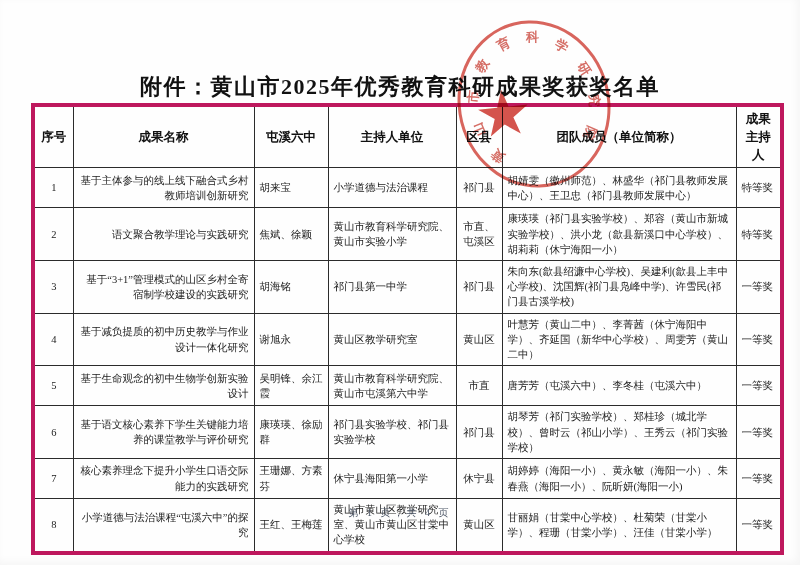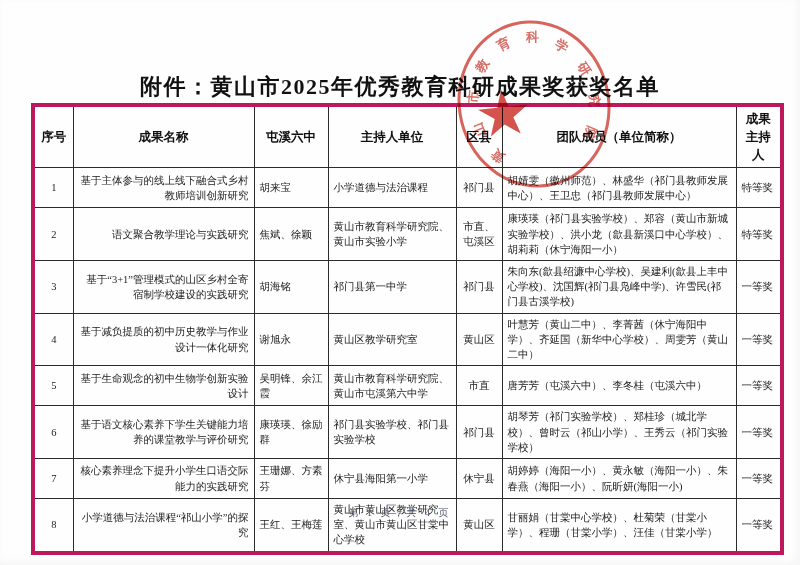--- a/index.html
+++ b/index.html
@@ -196,21 +196,21 @@
           <td class="c-no">7</td>
           <td class="c-name">核心素养理念下提升小学生口语交际能力的实践研究</td>
           <td class="c-leader">王珊娜、方素芬</td>
           <td class="c-unit">休宁县海阳第一小学</td>
           <td class="c-county">休宁县</td>
           <td class="c-team">胡婷婷（海阳一小）、黄永敏（海阳一小）、朱春燕（海阳一小）、阮昕妍(海阳一小)</td>
           <td class="c-award">一等奖</td>
         </tr>
         <tr class="r">
           <td class="c-no">8</td>
-          <td class="c-name">小学道德与法治课程“祁山小学”的探究</td>
+          <td class="c-name">小学道德与法治课程“屯溪六中”的探究</td>
           <td class="c-leader">王红、王梅莲</td>
           <td class="c-unit">黄山市黄山区教学研究室、黄山市黄山区甘棠中心学校</td>
           <td class="c-county">黄山区</td>
           <td class="c-team">甘丽娟（甘棠中心学校）、杜菊荣（甘棠小学）、程珊（甘棠小学）、汪佳（甘棠小学）</td>
           <td class="c-award">一等奖</td>
         </tr>
       </tbody>
   </table>
 
   <div class="footer">第 1 页，共 4 页</div>

